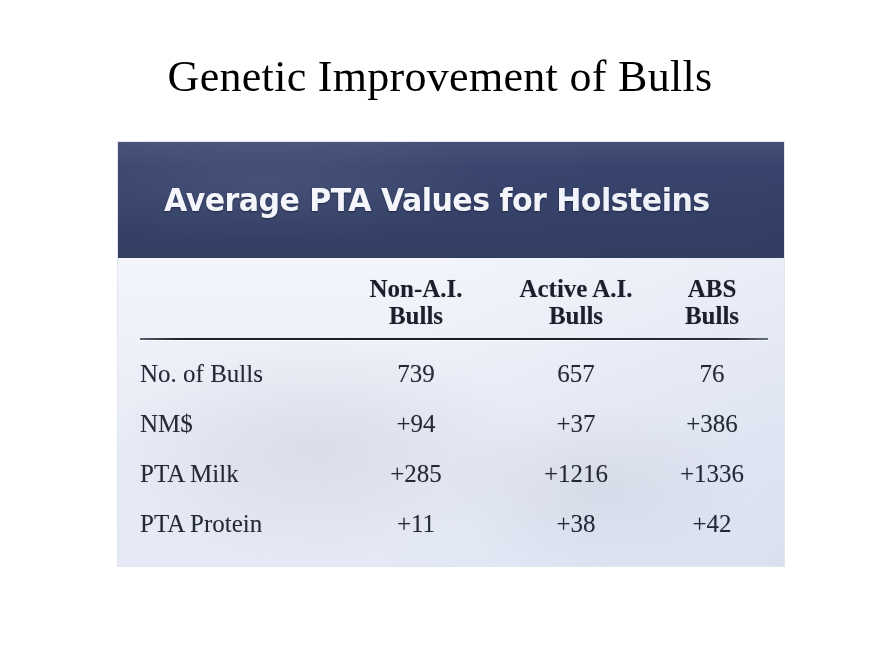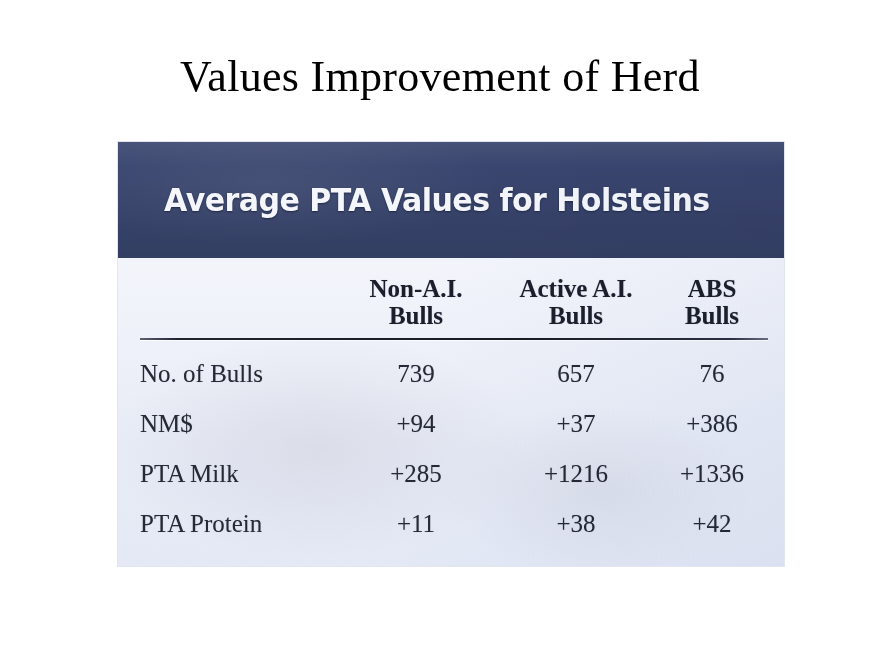--- a/index.html
+++ b/index.html
@@ -144,21 +144,21 @@
     text-align: left;
     padding-left: 0;
   }
   table.pta tbody tr:first-child td {
     padding-top: 8px;
   }
 </style>
 </head>
 <body>
 
-<h1 class="slide-title">Values Improvement of Herd</h1>
+<h1 class="slide-title">Genetic Improvement of Bulls</h1>
 
 <div class="table-figure">
 
   <div class="banner">
     <div class="banner-title">Average PTA Values for Holsteins</div>
   </div>
 
   <div class="table-body">
     <table class="pta">
       <colgroup>

